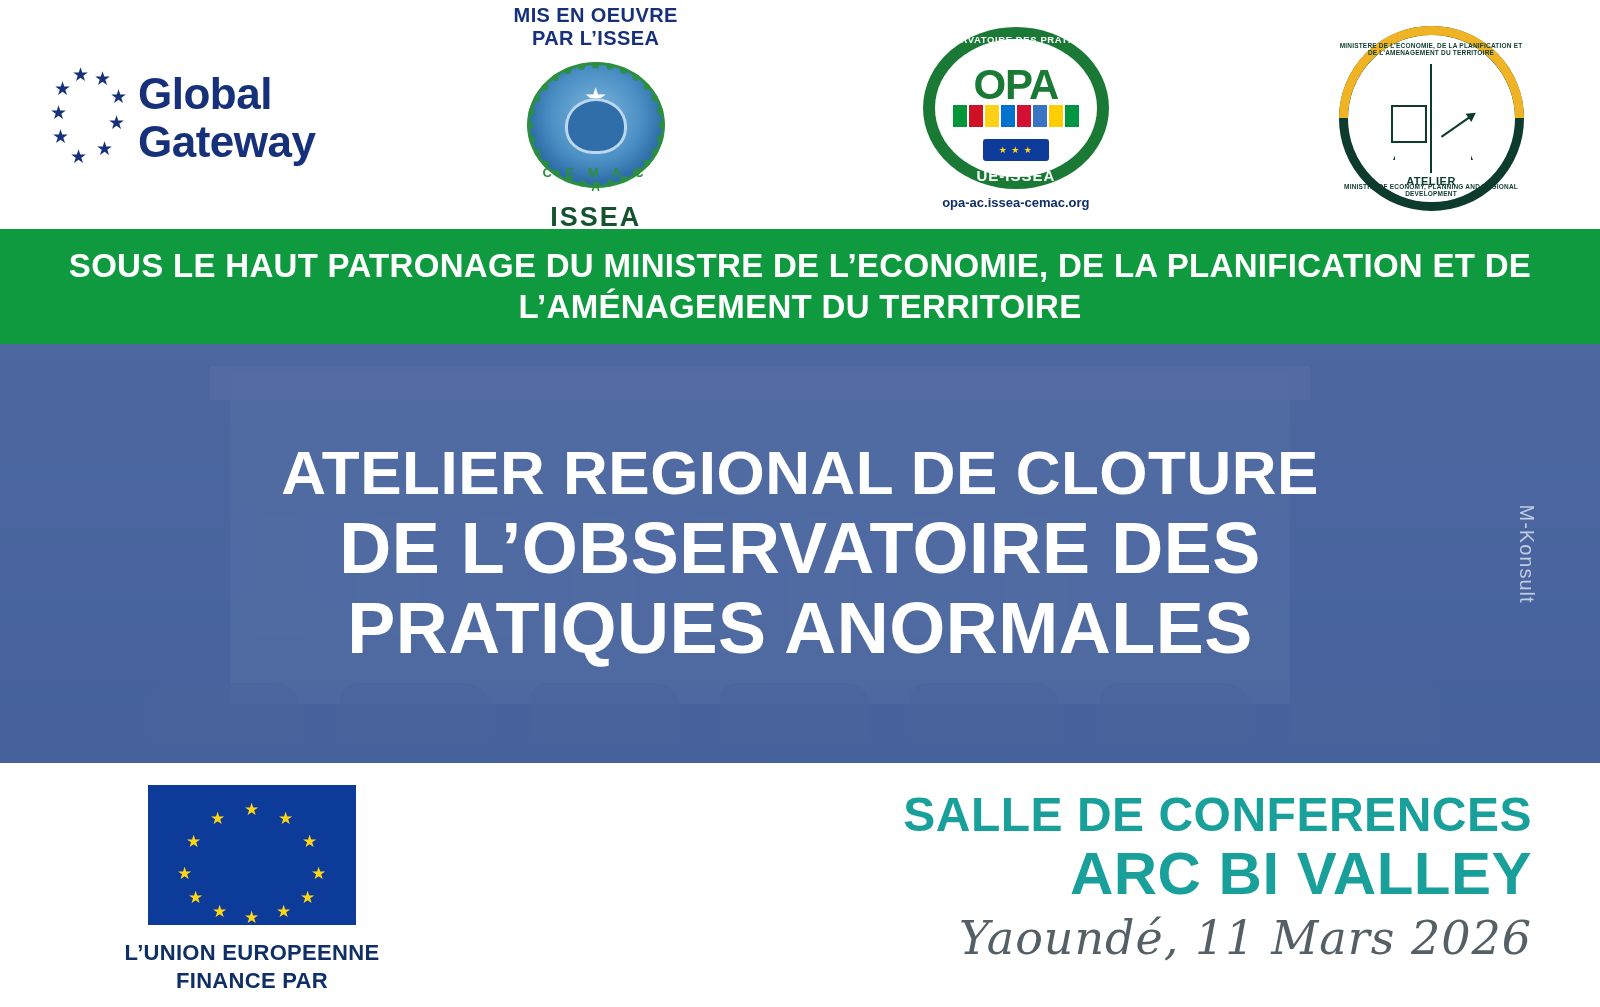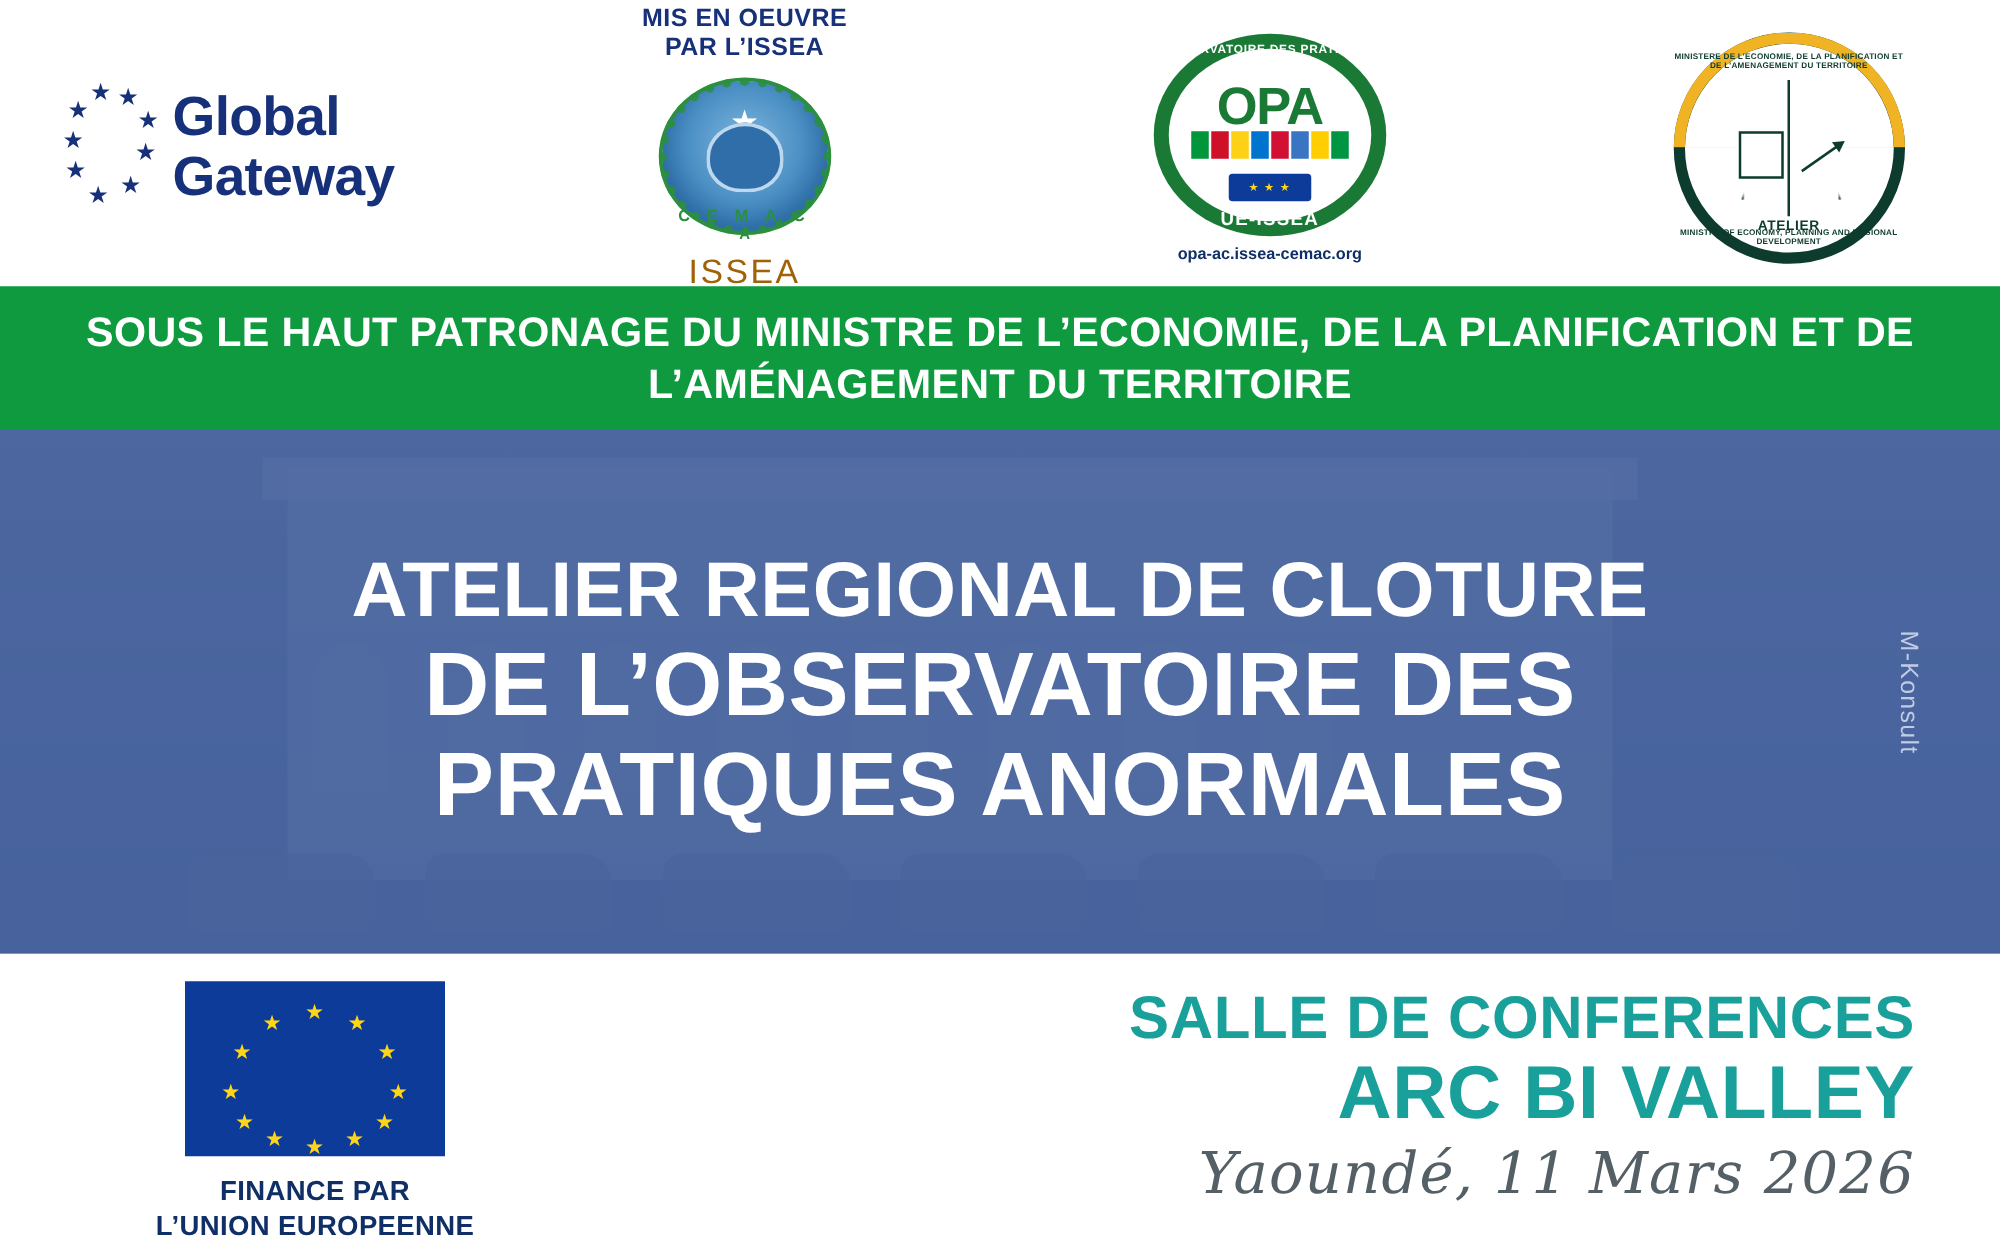--- a/index.html
+++ b/index.html
@@ -62,21 +62,21 @@
   }
   .cemac-letters {
     position: absolute; bottom: 26px; left: 0; right: 0; text-align: center;
     color: #2b8f3e; font-weight: bold; font-size: 13px; letter-spacing: 5px;
   }
   .cemac-a {
     position: absolute; bottom: 12px; left: 0; right: 0; text-align: center;
     color: #2b8f3e; font-weight: bold; font-size: 12px;
   }
   .issea-word {
-    color: #a16207; font-weight: normal; font-size: 27px; letter-spacing: 2px;
+    color: #14532d; font-weight: bold; font-size: 27px; letter-spacing: 2px;
     margin-top: -4px;
   }
 
   
   .opa { text-align: center; width: 280px; }
   .opa-logo { position: relative; width: 186px; height: 162px; margin: 0 auto; }
   .opa-outer {
     position: absolute; inset: 0; border-radius: 50%;
     background: #1a7a35;
   }
@@ -390,22 +390,22 @@
         <span style="left:152px; top:104px;">★</span>
         <span style="left:128px; top:118px;">★</span>
         <span style="left:96px; top:124px;">★</span>
         <span style="left:64px; top:118px;">★</span>
         <span style="left:40px; top:104px;">★</span>
         <span style="left:29px; top:80px;">★</span>
         <span style="left:38px; top:48px;">★</span>
         <span style="left:62px; top:25px;">★</span>
       </div>
       <div class="eu-caption">
+        <div>L’UNION EUROPEENNE</div>
         <div>FINANCE PAR</div>
-        <div>L’UNION EUROPEENNE</div>
       </div>
     </div>
 
     <div class="venue">
       <div class="v1">SALLE DE CONFERENCES</div>
       <div class="v2">ARC BI VALLEY</div>
       <div class="v3">Yaoundé, 11 Mars 2026</div>
     </div>
   </div>
 

